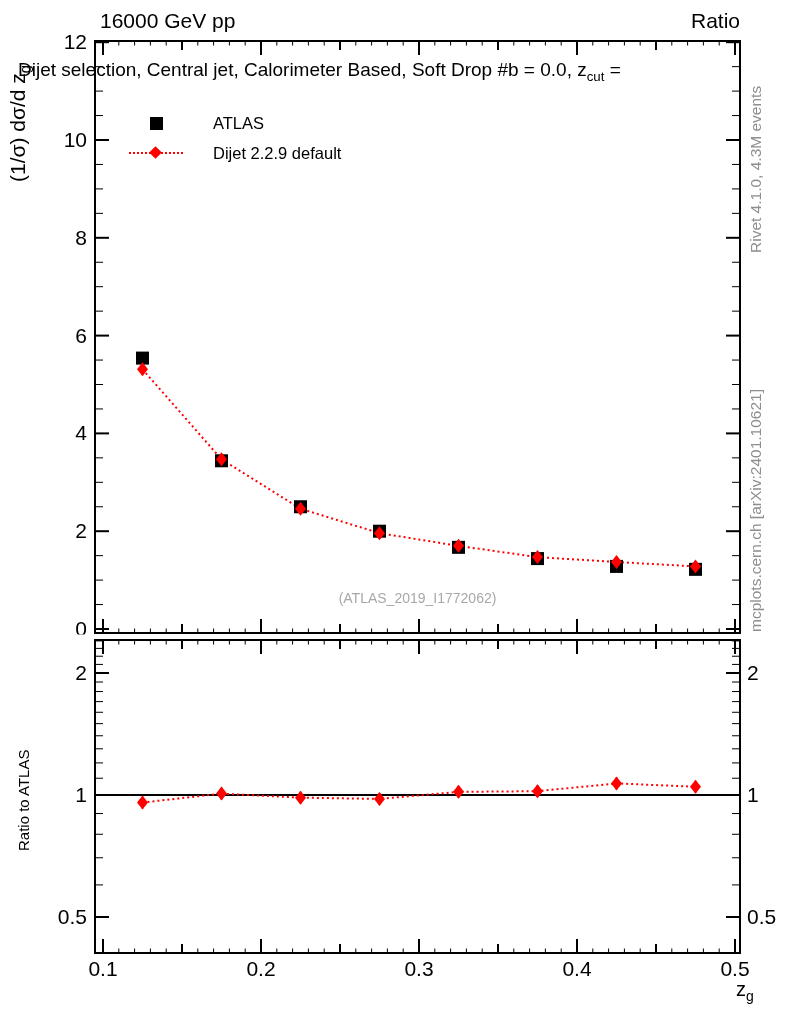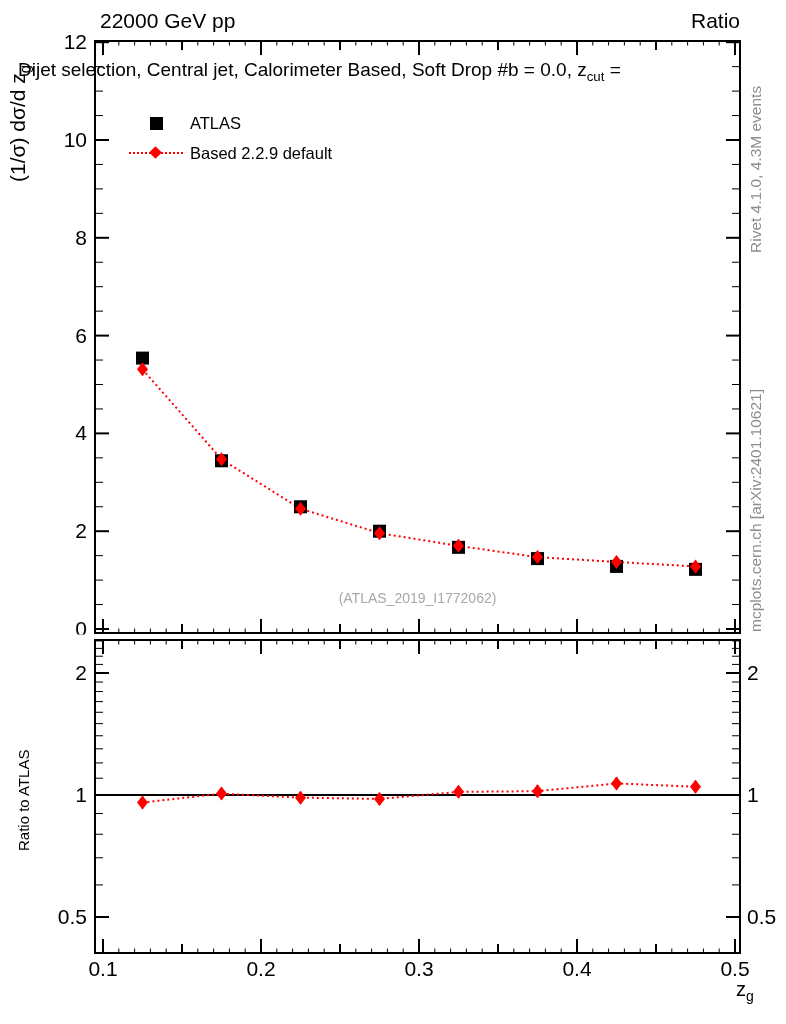--- a/index.html
+++ b/index.html
@@ -12,21 +12,21 @@
   #title-right{right:46px;top:9px;font-size:21px;}
   #subtitle{left:18px;top:59px;font-size:19px;text-align:center;}
   sub{font-size:70%;}
   #ylabel{left:6px;top:182px;font-size:21px;}
   #ratio-ylabel{left:15px;top:851px;font-size:15px;}
   #side-top{left:747px;top:253px;font-size:15.5px;color:#8e8e8e;}
   #side-bottom{left:747px;top:632px;font-size:15.5px;color:#8e8e8e;}
   #watermark{left:95px;top:590px;width:645px;text-align:center;font-size:14px;color:#a8a8a8;}
   #xlabel{left:736px;top:978px;font-size:20px;}
   #legend{left:128px;top:108px;}
-  .legend-row{display:flex;align-items:center;height:30px;}
+  .legend-row{display:flex;align-items:center;height:30px;gap:23px;}
   .lg-marker{width:56px;display:flex;justify-content:center;align-items:center;position:relative;}
   .sq{width:13px;height:13px;background:#000;display:inline-block;}
   .dline{display:inline-block;width:54px;height:0;border-top:2px dotted #ff0000;position:relative;}
   .dm{position:absolute;width:9px;height:9px;background:#ff0000;transform:rotate(45deg);left:22px;top:-6px;}
   .lg-label{font-size:16.5px;padding-left:6px;}
   svg text{font-family:"Liberation Sans","DejaVu Sans",sans-serif;}
 </style>
 </head>
 <body>
 
@@ -386,21 +386,21 @@
       <text x="87" y="802" font-size="21" text-anchor="end" fill="#000">1</text>
       <text x="747" y="802" font-size="21" text-anchor="start" fill="#000">1</text>
       <text x="87" y="680" font-size="21" text-anchor="end" fill="#000">2</text>
       <text x="747" y="680" font-size="21" text-anchor="start" fill="#000">2</text>
     </g>
     <g>
       <rect x="56" y="634.5" width="36" height="5" fill="#ffffff"></rect>
     </g>
   </svg>
 
-<div class="abs nowrap" id="title-left">22000 GeV pp</div>
+<div class="abs nowrap" id="title-left">16000 GeV pp</div>
 <div class="abs nowrap" id="title-right">Ratio</div>
 
 <div class="abs nowrap" id="subtitle"><span>Dijet selection, Central jet, Calorimeter Based, Soft Drop #b = 0.0, z</span><sub>cut</sub><span> =</span></div>
 
 <div class="vrot" id="ylabel"><span>(1/σ) dσ/d z</span><sub>g</sub></div>
 
 <div class="vrot" id="ratio-ylabel">Ratio to ATLAS</div>
 
 <div class="vrot" id="side-top">Rivet 4.1.0,  4.3M events</div>
 <div class="vrot" id="side-bottom">mcplots.cern.ch [arXiv:2401.10621]</div>
@@ -415,15 +415,15 @@
         <span class="sq"></span>
       </span>
     <span class="lg-label">ATLAS</span>
   </div>
   <div class="legend-row">
     <span class="lg-marker">
         <span class="dline">
           <span class="dm"></span>
         </span>
       </span>
-    <span class="lg-label">Based 2.2.9 default</span>
+    <span class="lg-label">Dijet 2.2.9 default</span>
   </div>
 </div>
 
 </body></html>

